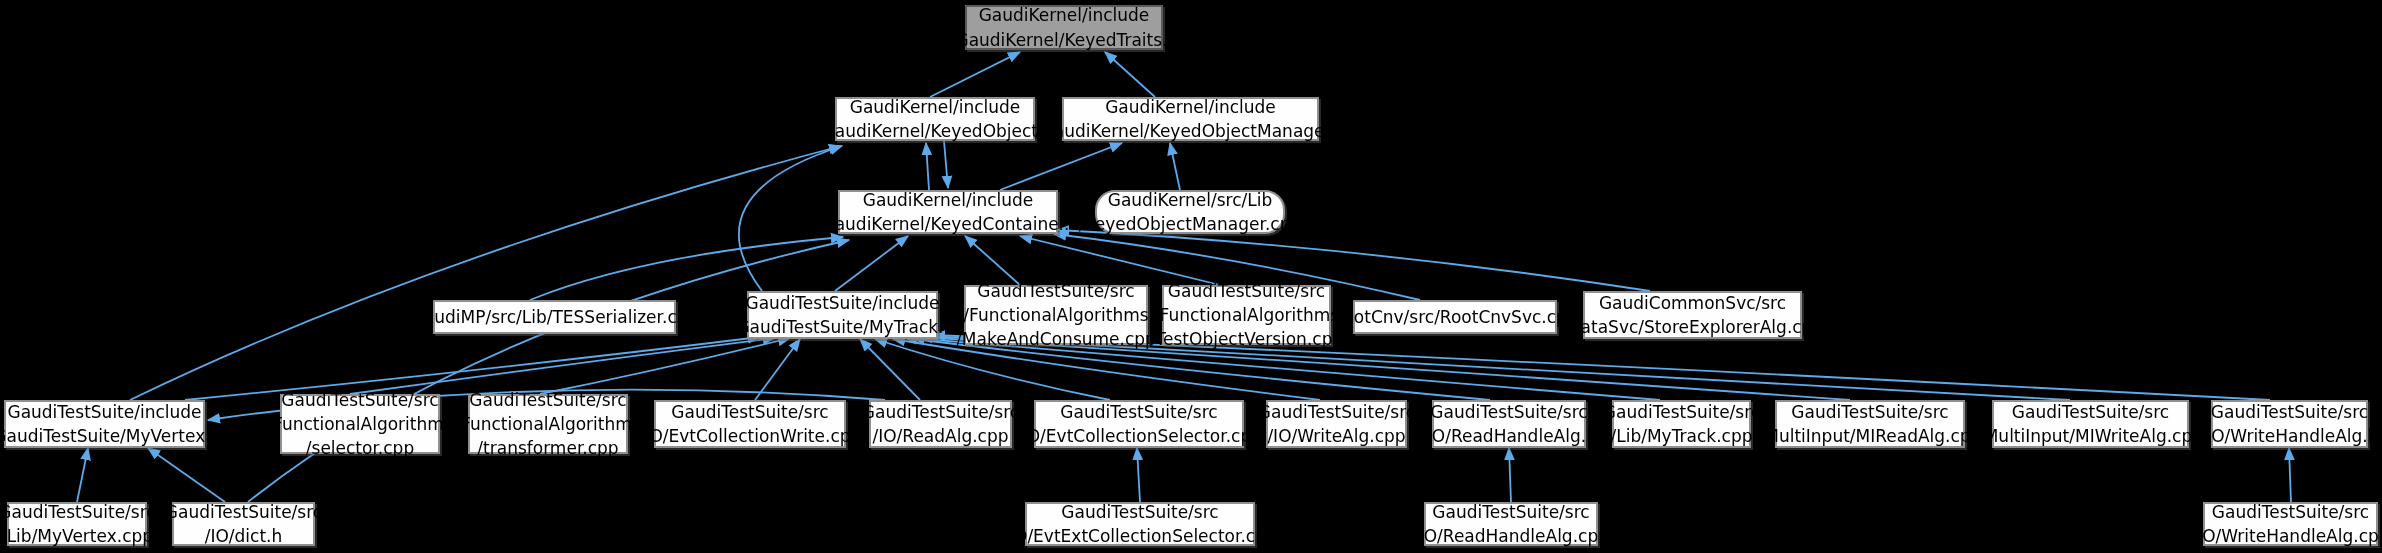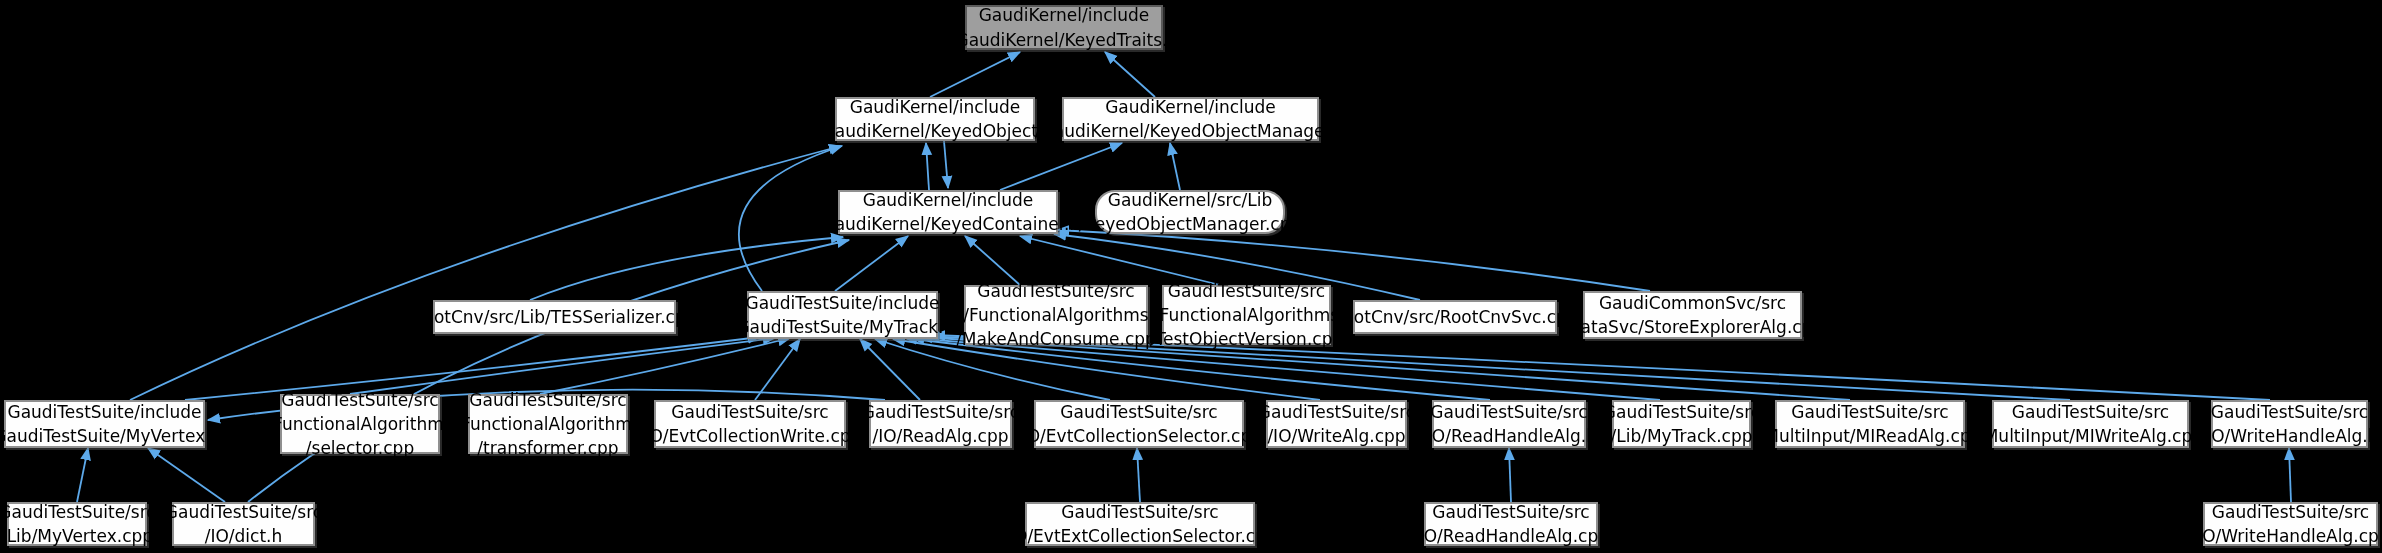--- a/index.html
+++ b/index.html
@@ -81,21 +81,21 @@
       <div class="node root" style="left: 965px; top: 5px; width: 198px; height: 45px;">GaudiKernel/include
 /GaudiKernel/KeyedTraits.h</div>
       <div class="node" style="left: 835px; top: 97px; width: 200px; height: 44px;">GaudiKernel/include
 /GaudiKernel/KeyedObject.h</div>
       <div class="node" style="left: 1062px; top: 97px; width: 257px; height: 44px;">GaudiKernel/include
 /GaudiKernel/KeyedObjectManager.h</div>
       <div class="node" style="left: 838px; top: 190px; width: 220px; height: 44px;">GaudiKernel/include
 /GaudiKernel/KeyedContainer.h</div>
       <div class="node" style="left: 1095px; top: 190px; width: 190px; height: 44px; border-radius: 20px;">GaudiKernel/src/Lib
 /KeyedObjectManager.cpp</div>
-      <div class="node" style="left: 433px; top: 300px; width: 243px; height: 34px;">RootCnv/src/Lib/TESSerializer.cpp</div>
+      <div class="node" style="left: 433px; top: 300px; width: 243px; height: 34px;">GaudiMP/src/Lib/TESSerializer.cpp</div>
       <div class="node" style="left: 747px; top: 291px; width: 191px; height: 48px;">GaudiTestSuite/include
 /GaudiTestSuite/MyTrack.h</div>
       <div class="node" style="left: 964px; top: 285px; width: 184px; height: 60px;">GaudiTestSuite/src
 /FunctionalAlgorithms
 /MakeAndConsume.cpp</div>
       <div class="node" style="left: 1162px; top: 285px; width: 169px; height: 60px;">GaudiTestSuite/src
 /FunctionalAlgorithms
 /TestObjectVersion.cpp</div>
       <div class="node" style="left: 1353px; top: 300px; width: 204px; height: 34px;">RootCnv/src/RootCnvSvc.cpp</div>
       <div class="node" style="left: 1583px; top: 291px; width: 219px; height: 48px;">GaudiCommonSvc/src

